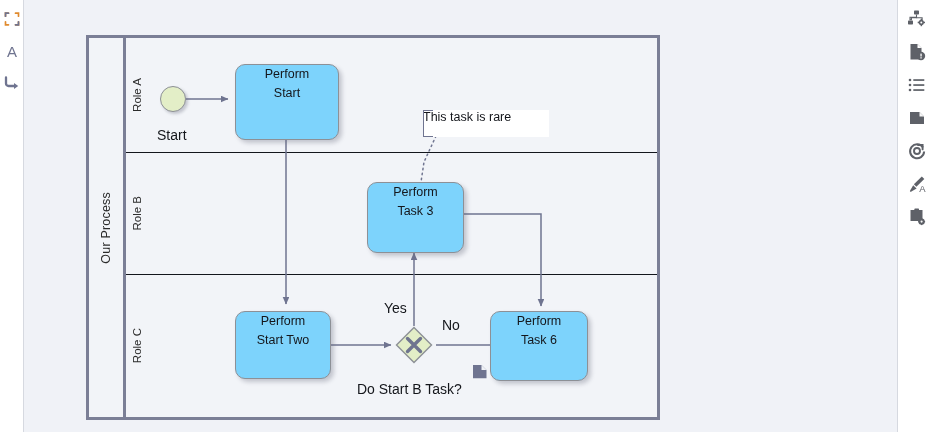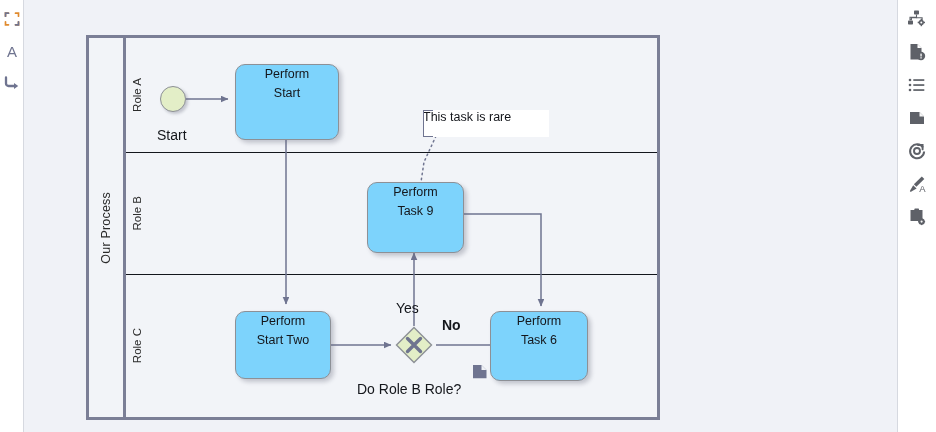--- a/index.html
+++ b/index.html
@@ -269,43 +269,43 @@
     <div class="evt-start" style="left:136px; top:86px;"></div>
     <span class="lbl" style="left:133px; top:127px;">Start</span>
 
     <div class="task" style="left:211px; top:64px; width:104px; height:76px;">
       <span>Perform</span>
       <span>Start</span>
     </div>
 
     <div class="task" style="left:343px; top:182px; width:97px; height:71px;">
       <span>Perform</span>
-      <span>Task 9</span>
+      <span>Task 3</span>
     </div>
 
     <div class="task" style="left:211px; top:311px; width:96px; height:68px;">
       <span>Perform</span>
       <span>Start Two</span>
     </div>
 
     <div class="task" style="left:466px; top:311px; width:98px; height:70px;">
       <span>Perform</span>
       <span>Task 6</span>
     </div>
 
     <div class="gw" style="left:371px; top:326px;">
       <svg width="38" height="38" viewBox="0 0 38 38">
         <path d="M19 1.5 36.5 19 19 36.5 1.5 19 Z" fill="#e3eec7" stroke="#8d9096" stroke-width="1.4"></path>
         <path d="M12.5 12.5 L25.5 25.5 M25.5 12.5 L12.5 25.5" stroke="#6f7490" stroke-width="3.4" stroke-linecap="round"></path>
       </svg>
     </div>
-    <span class="lbl" style="left:333px; top:381px;">Do Role B Role?</span>
-
-    <span class="lbl" style="left:360px; top:300px;margin-left:12px;">Yes</span>
-    <span class="lbl" style="left:418px; top:317px;font-weight:bold;">No</span>
+    <span class="lbl" style="left:333px; top:381px;">Do Start B Task?</span>
+
+    <span class="lbl" style="left:360px; top:300px;">Yes</span>
+    <span class="lbl" style="left:418px; top:317px;">No</span>
 
     <div class="annot" style="left:399px; top:110px; width:126px; height:27px;">
       <span class="annot-bracket"></span>
       <span>This task is rare</span>
     </div>
 
     <div class="dataobj" style="left:448px; top:364px;">
       <svg width="16" height="16" viewBox="0 0 16 16">
         <path d="M1 1h8.5L14.5 6v8.2H1z" fill="#6f7490"></path>
         <path d="M9.5 1v5h5z" fill="#f0f2f7"></path>

